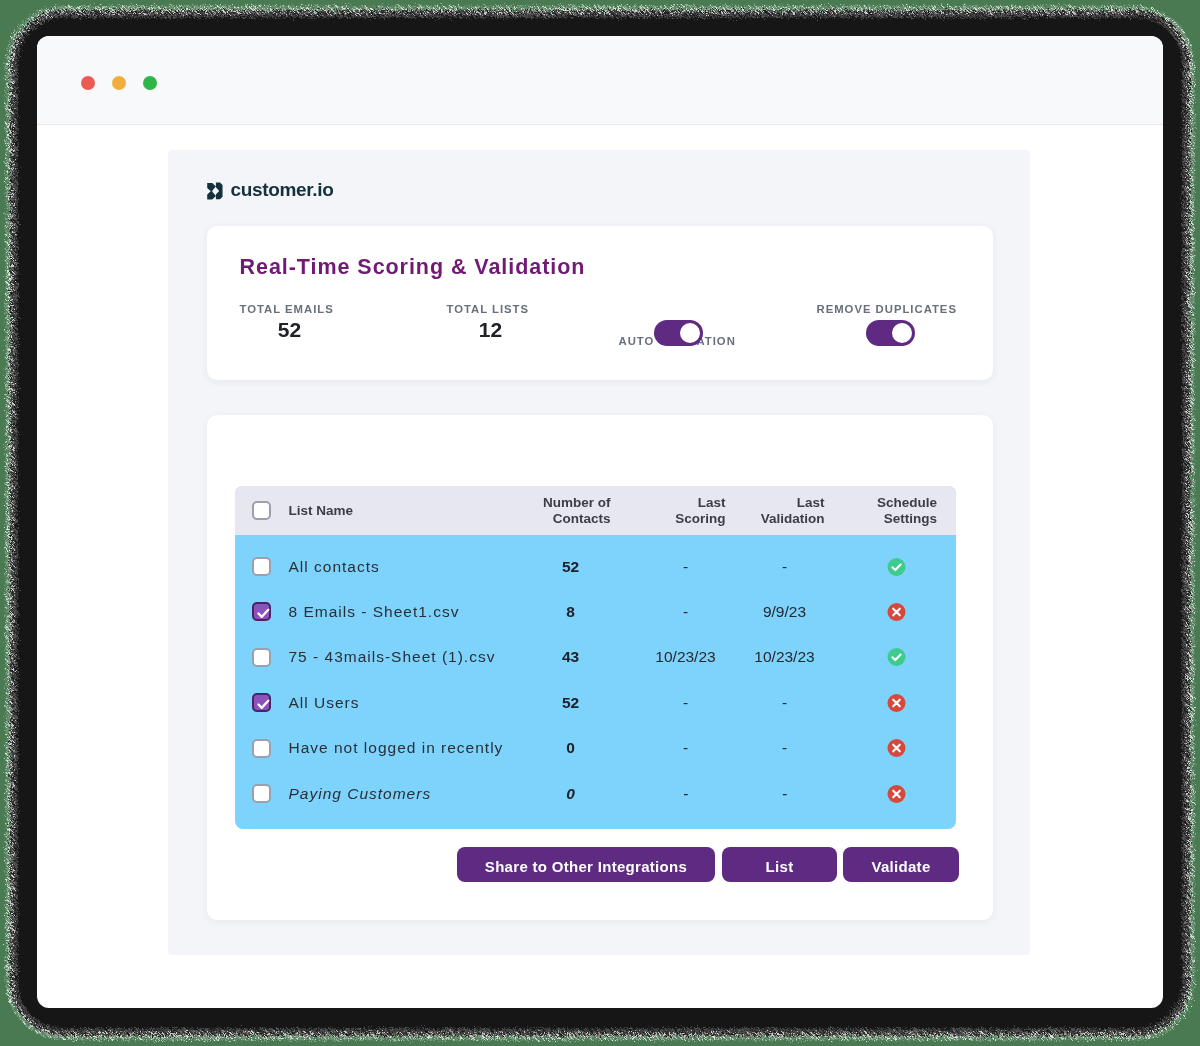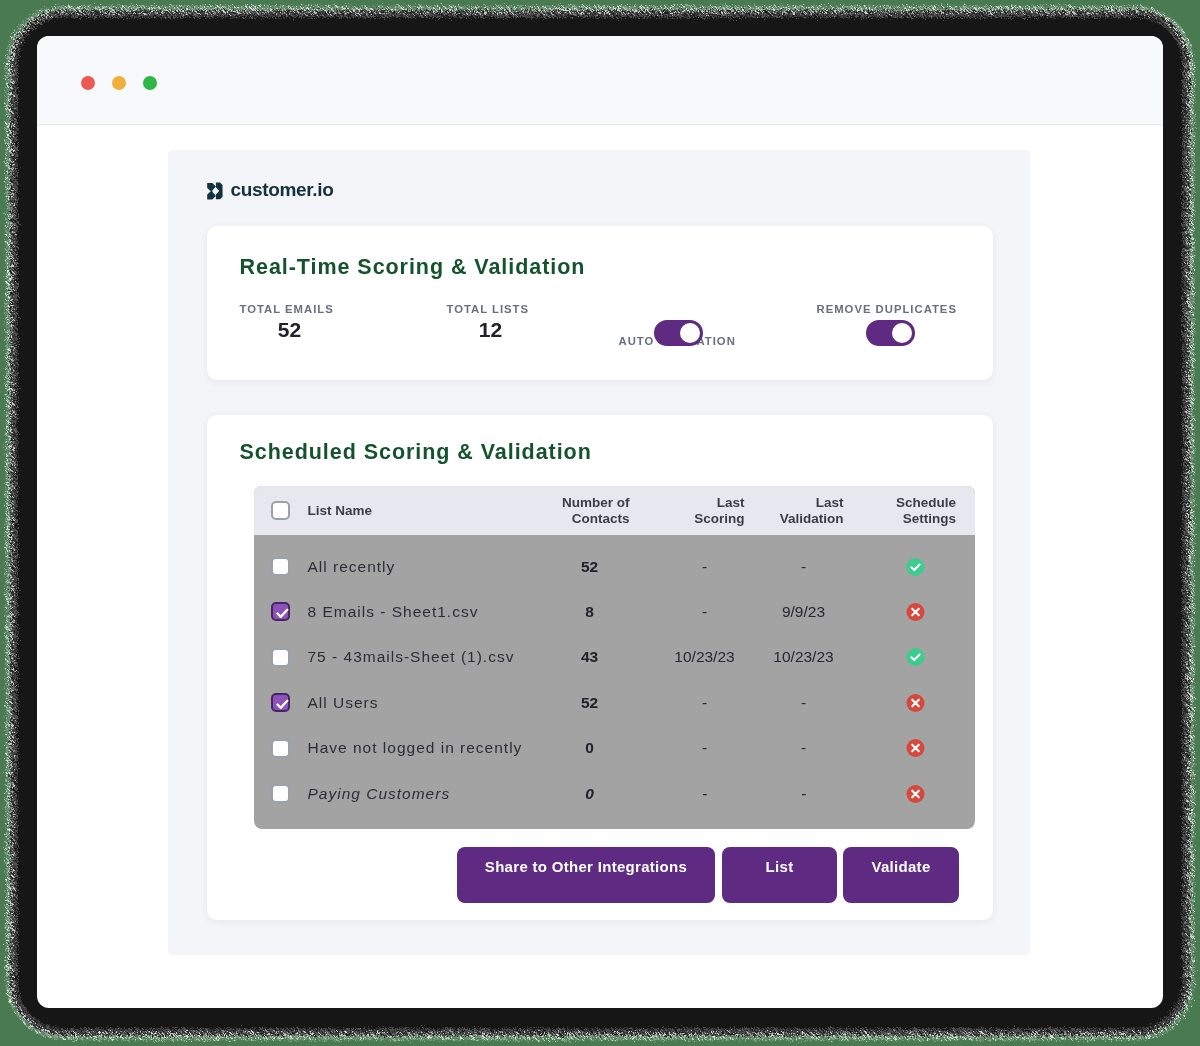--- a/index.html
+++ b/index.html
@@ -7,39 +7,39 @@
   body { background:#4a7a52; font-family:"Liberation Sans", sans-serif; position:relative; overflow:hidden; }
   #frame { position:absolute; left:0; top:0; }
   .window { position:absolute; left:37px; top:36px; width:1126px; height:972px; background:#fff; border-radius:12px; overflow:hidden; }
   .topbar { position:absolute; left:0; top:0; width:1126px; height:89px; background:#f8f9fb; border-bottom:1px solid #e7e9ee; }
   .dot { position:absolute; width:14px; height:14px; border-radius:50%; top:40px; }
   .panel { position:absolute; left:131px; top:114px; width:862px; height:805px; background:#f4f5f9; border-radius:4px; }
   .logo { position:absolute; left:167px; top:143px; height:24px; }
   .card { position:absolute; background:#fff; border-radius:10px; box-shadow:0 2px 8px rgba(30,30,60,0.06); }
   .card1 { left:169.5px; top:189.5px; width:786px; height:154px; }
   .card2 { left:169.5px; top:379px; width:786px; height:505px; }
-  .cardtitle { position:absolute; left:33px; font-size:21.5px; font-weight:700; color:#14532d; letter-spacing:0.95px; }
+  .cardtitle { position:absolute; left:33px; font-size:21.5px; font-weight:700; color:#701a75; letter-spacing:0.95px; }
   .statlabel { position:absolute; font-size:11.3px; font-weight:700; color:#67707c; letter-spacing:1.0px; top:77px; }
   .statval { position:absolute; font-size:21px; font-weight:700; color:#21212a; top:92px; text-align:center; }
   .toggle { position:absolute; width:49px; height:26px; background:#5e2a82; border-radius:13px; top:94px; }
   .toggle .knob { position:absolute; width:20px; height:20px; background:#fff; border-radius:50%; top:3px; right:3px; }
   
-  .table { position:absolute; left:47px; top:71px; width:721px; height:343px; background:#a3a3a3; border-radius:8px; }
+  .table { position:absolute; left:28px; top:71px; width:721px; height:343px; background:#7dd3fc; border-radius:8px; }
   .thead { position:absolute; left:0; top:0; width:721px; height:49px; background:#e7e8ef; border-radius:8px 8px 0 0; }
   .cb { position:absolute; width:19px; height:19px; border:2px solid #9aa1ad; border-radius:5px; background:#fff; left:17.5px; }
   .cb.checked { background:#8c52bb; border-color:#482562; }
   .cb.checked svg { position:absolute; left:1.5px; top:2.5px; }
   .hl { position:absolute; font-size:13.5px; font-weight:700; color:#3b3d47; line-height:16px; text-align:right; }
   .row { position:absolute; left:0; width:721px; height:45px; }
   .rname { position:absolute; left:54px; font-size:15.5px; color:#2b2e36; top:50%; transform:translateY(-50%); letter-spacing:1.0px; }
   .rnum { position:absolute; left:296px; width:80px; text-align:center; font-size:15.5px; font-weight:700; color:#21212a; top:50%; transform:translateY(-50%); }
   .rsc { position:absolute; left:411px; width:80px; text-align:center; font-size:15.5px; color:#272731; top:50%; transform:translateY(-50%); }
   .rva { position:absolute; left:510px; width:80px; text-align:center; font-size:15.5px; color:#272731; top:50%; transform:translateY(-50%); }
   .ric { position:absolute; left:652px; width:19px; top:50%; transform:translateY(-50%); height:19px; }
-  .btn { position:absolute; top:432px; height:56px; background:#5e2a82; border-radius:8px; color:#fff; font-size:15px; font-weight:700; text-align:center; line-height:40px; letter-spacing:0.3px; }
+  .btn { position:absolute; top:432px; height:35px; background:#5e2a82; border-radius:8px; color:#fff; font-size:15px; font-weight:700; text-align:center; line-height:40px; letter-spacing:0.3px; }
 </style>
 </head>
 <body>
 <svg id="frame" width="1200" height="1046" viewBox="0 0 1200 1046">
   <defs>
     <filter id="rough" x="-3%" y="-3%" width="106%" height="106%">
       <feTurbulence type="fractalNoise" baseFrequency="0.7" numOctaves="2" seed="11" result="n"></feTurbulence>
       <feDisplacementMap in="SourceGraphic" in2="n" scale="9"></feDisplacementMap>
     </filter>
     <filter id="mottle" x="-5%" y="-5%" width="110%" height="110%">
@@ -87,33 +87,32 @@
     <div class="toggle" style="left:447px;">
         <div class="knob"></div>
       </div>
     <div class="statlabel" style="left:610px;">REMOVE DUPLICATES</div>
     <div class="toggle" style="left:659px;">
         <div class="knob"></div>
       </div>
   </div>
 
   <div class="card card2">
-    <div class="cardtitle" style="top:24.5px;">Scheduled Scoring &amp; Validation</div>
     <div class="table">
       <div class="thead">
         <div class="cb" style="top:15px;"></div>
         <div class="hl" style="left:54px; top:17px; text-align:left;">List Name</div>
         <div class="hl" style="left:296px; top:9px; width:80px;">Number of<br>Contacts</div>
         <div class="hl" style="left:411px; top:9px; width:80px;">Last<br>Scoring</div>
         <div class="hl" style="left:510px; top:9px; width:80px;">Last<br>Validation</div>
         <div class="hl" style="left:614.5px; top:9px; width:88px;">Schedule<br>Settings</div>
       </div>
       <div class="row" style="top:58px;">
         <div class="cb" style="top:13px;"></div>
-        <div class="rname">All recently</div>
+        <div class="rname">All contacts</div>
         <div class="rnum">52</div>
         <div class="rsc">-</div>
         <div class="rva">-</div>
         <svg class="ric" viewBox="0 0 19 19">
             <circle cx="9.5" cy="9.5" r="9" fill="#3ecb8e"></circle>
             <path d="M5.4 9.8 L8.3 12.6 L13.6 7.1" stroke="#fff" stroke-width="2.1" fill="none" stroke-linecap="round" stroke-linejoin="round"></path>
           </svg>
       </div>
       <div class="row" style="top:103.4px;">
         <div class="cb checked" style="top:13px;">

